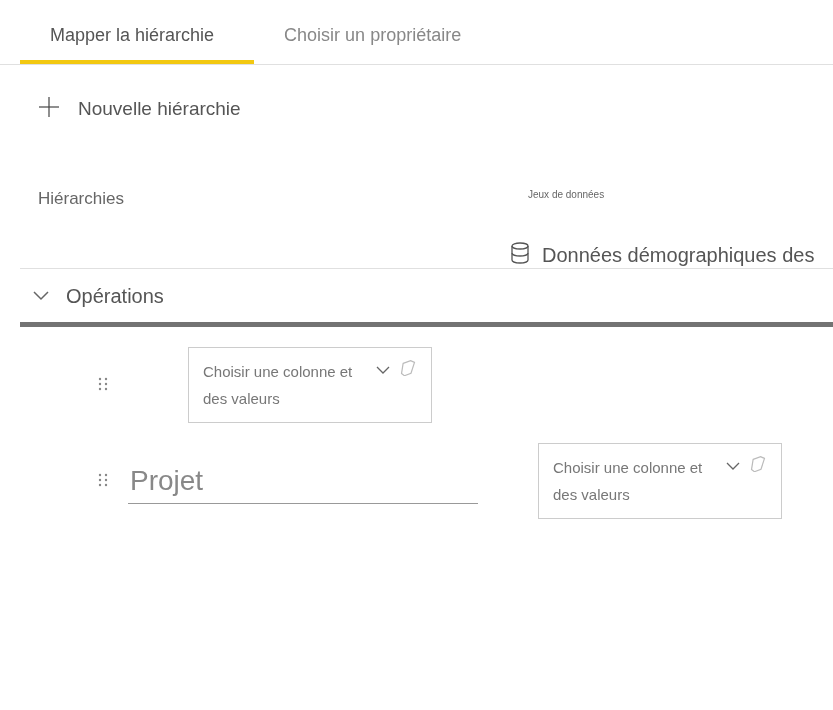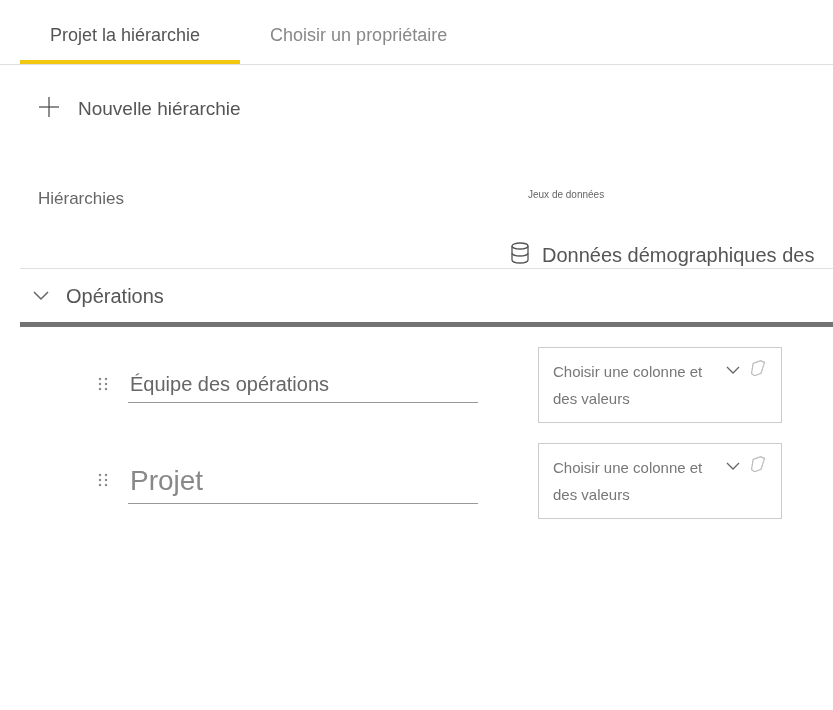--- a/index.html
+++ b/index.html
@@ -167,21 +167,21 @@
     }
     .erase-icon {
       color: #bbb;
     }
   </style>
 </head>
 <body>
 
 <div class="tabs-container">
   <div class="tab active">
-    <span>Projet la hiérarchie</span>
+    <span>Mapper la hiérarchie</span>
   </div>
   <div class="tab">
     <span>Choisir un propriétaire</span>
   </div>
 </div>
 
 <div class="content">
 
   <div class="new-hierarchy-btn">
     <span class="plus-icon">
@@ -222,21 +222,20 @@
     <span class="drag-handle">
       <svg width="10" height="14" viewBox="0 0 10 14">
         <circle cx="2" cy="2" r="1.2" fill="#888"></circle>
         <circle cx="8" cy="2" r="1.2" fill="#888"></circle>
         <circle cx="2" cy="7" r="1.2" fill="#888"></circle>
         <circle cx="8" cy="7" r="1.2" fill="#888"></circle>
         <circle cx="2" cy="12" r="1.2" fill="#888"></circle>
         <circle cx="8" cy="12" r="1.2" fill="#888"></circle>
       </svg>
     </span>
-    <input class="level-input" value="Équipe des opérations" style="">
     <div class="column-selector">
       <span class="column-selector-text">Choisir une colonne et des valeurs</span>
       <span class="column-selector-icons">
         <span class="chevron-down-small">
           <svg width="16" height="10" viewBox="0 0 16 10">
             <polyline points="2,2 8,8 14,2" fill="none" stroke="#666" stroke-width="1.3"></polyline>
           </svg>
         </span>
         <span class="erase-icon">
           <svg width="18" height="16" viewBox="0 0 18 16">

